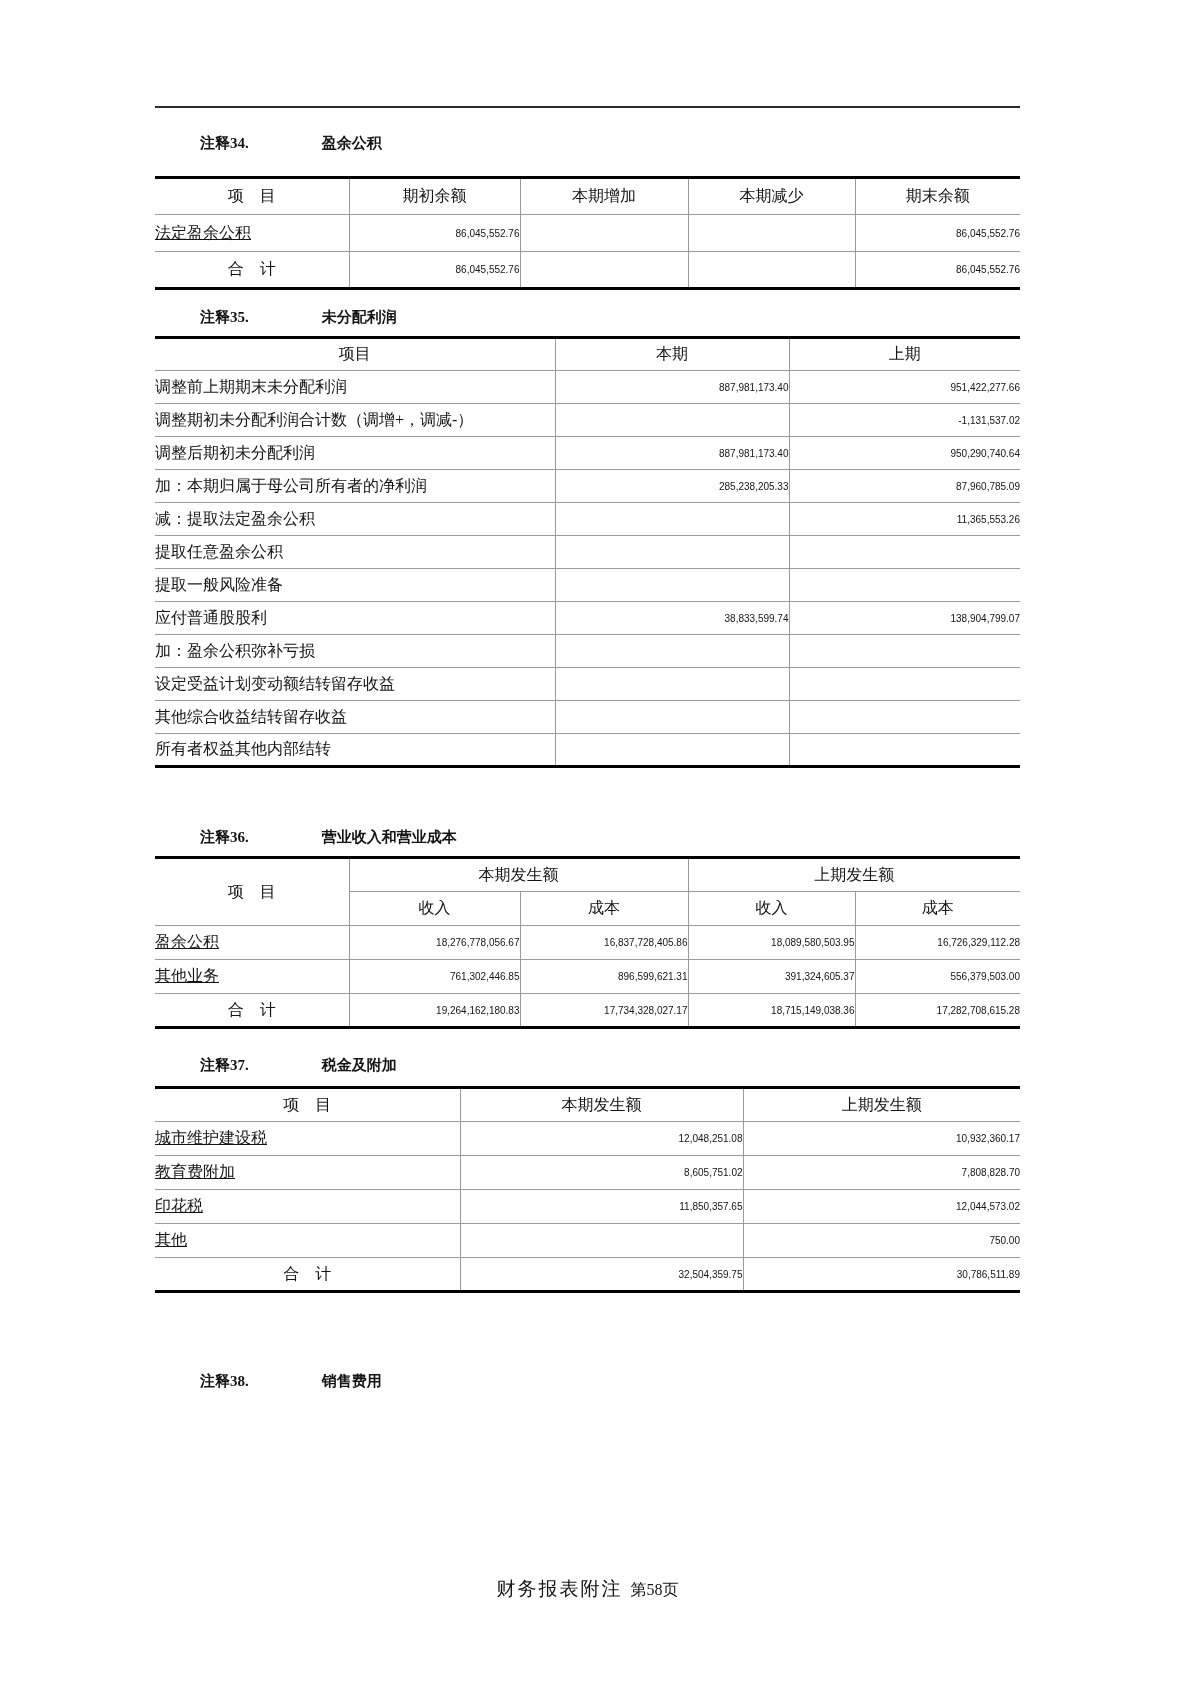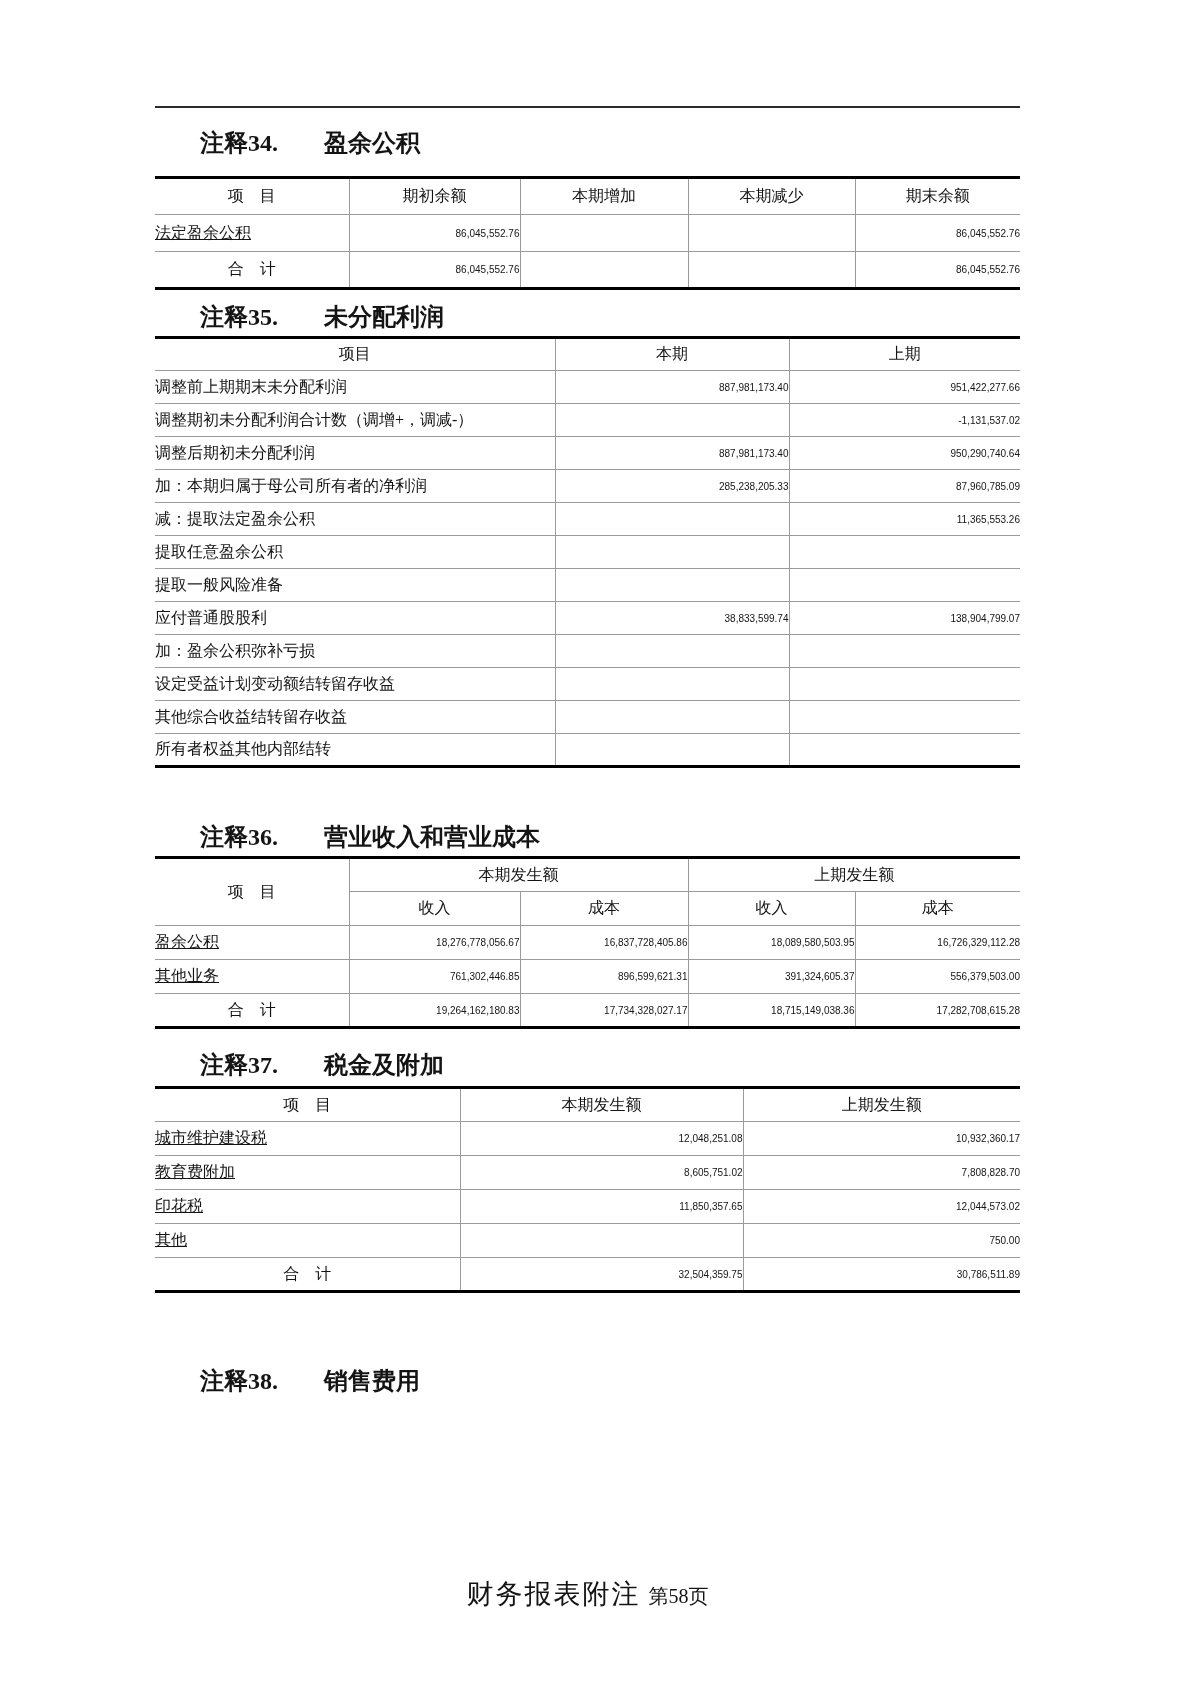--- a/index.html
+++ b/index.html
@@ -3,21 +3,21 @@
 <meta charset="utf-8">
 <style>
   html,body { margin:0; padding:0; background:#ffffff; }
   .page {
     position:relative; width:1200px; height:1695px; background:#ffffff;
     font-family:"Liberation Serif","DejaVu Serif",serif; color:#141414;
     overflow:hidden;
   }
   .top-rule { position:absolute; left:155px; top:106px; width:865px; height:2px; background:#2b2b2b; }
 
-  .note-heading { position:absolute; left:155px; width:865px; font-weight:bold; font-size:24px; line-height:26px; }
+  .note-heading { position:absolute; left:155px; width:865px; font-weight:bold; font-size:15px; line-height:26px; }
   .note-num { display:inline-block; margin-left:45px; width:118px; }
   .note-title { display:inline-block; }
 
   table.t {
     position:absolute; left:155px; table-layout:fixed; border-collapse:collapse;
     width:865px; border-top:3px solid #000; border-bottom:3px solid #000;
     font-size:16px;
   }
   table.t td { border:1px solid #9b9b9b; padding:0; vertical-align:middle; overflow:hidden; white-space:nowrap; }
   table.t td:first-child { border-left:0; }
@@ -32,22 +32,22 @@
   td.lab  { text-align:left; padding-left:24px;text-decoration:underline; }
   td.lab35  { text-align:left; padding-left:36px;margin-left:8px; }
   td.lab35i { text-align:left; padding-left:80px; }
   td.lab35j { text-align:left; padding-left:68px; }
   td.num {
     text-align:right; padding-right:10px;
     font-family:"Liberation Sans","DejaVu Sans",sans-serif; font-size:10px;
   }
 
   .footer { position:absolute; left:155px; top:1576px; width:865px; text-align:center; }
-  .f-title { font-size:27px; letter-spacing:2px; }
-  .f-page { font-size:20px; margin-left:8px; }
+  .f-title { font-size:19px; letter-spacing:2px; }
+  .f-page { font-size:16px; margin-left:8px; }
 </style>
 </head>
 <body>
 
 <div class="page">
   <div class="top-rule"></div>
 
   <div class="note-heading" style="top:130px">
     <span class="note-num">注释34.</span>
     <span class="note-title">盈余公积</span>

